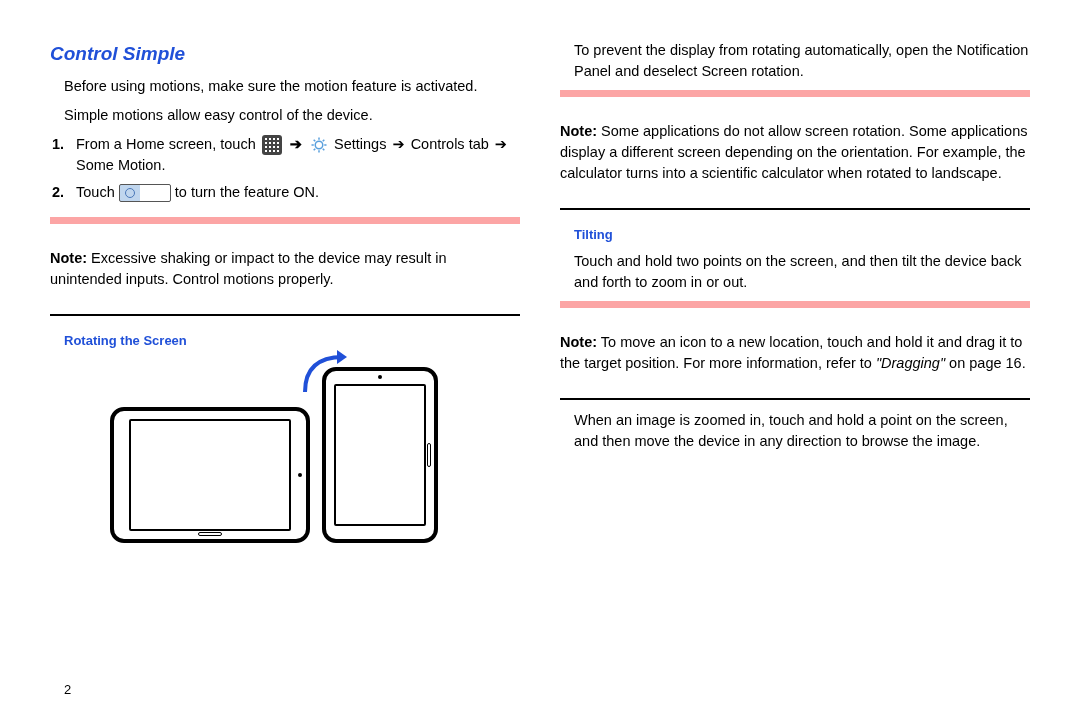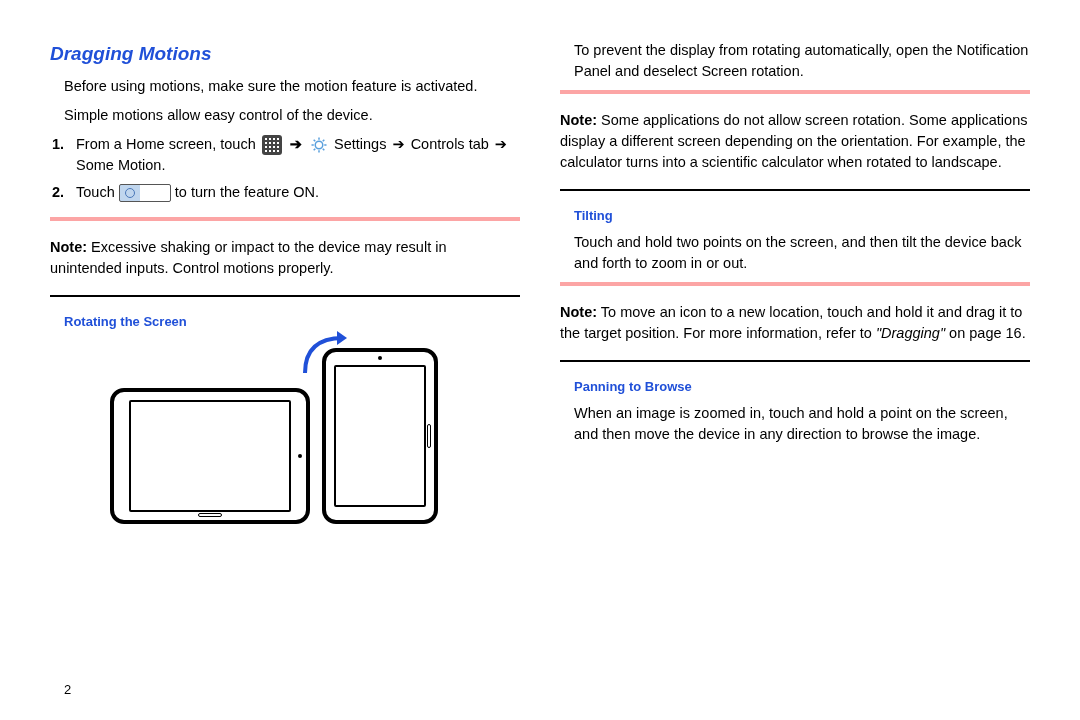--- a/index.html
+++ b/index.html
@@ -53,23 +53,23 @@
       position: relative;
       margin-bottom: 6px;
     }
     ol li .num {
       position: absolute;
       left: -24px;
       top: 0;
       font-weight: bold;
     }
     .note-block {
-      border-top: 4px solid #fca5a5;
+      border-top: 7px solid #fca5a5;
       border-bottom: 2px solid #000;
-      padding: 16px 0;
+      padding: 24px 0;
       margin-bottom: 10px;
     }
     .note-prefix {
       font-weight: bold;
     }
     .inline-icon {
       display: inline-block;
       vertical-align: middle;
       margin: 0 2px;
     }
@@ -223,21 +223,21 @@
     .tablet-portrait .cam-dot {
       top: 4px;
       left: 50%;
       transform: translateX(-50%);
     }
   </style>
 </head>
 <body>
 
 <div class="column">
-  <div class="h2">Dragging Motions</div>
+  <div class="h2">Control Simple</div>
   <div class="para indent">Before using motions, make sure the motion feature is activated.</div>
   <div class="para indent">Simple motions allow easy control of the device.</div>
 
   <ol>
     <li>
       <span class="num">1.</span>
       <span>From a Home screen, touch</span>
       <span class="inline-icon apps-icon"></span>
       <span class="arrow-sym">➔</span>
       <span class="inline-icon settings-icon">
@@ -297,15 +297,14 @@
     <span class="note-prefix">Note:</span><span> Some applications do not allow screen rotation. Some applications display a different screen depending on the orientation. For example, the calculator turns into a scientific calculator when rotated to landscape.</span>
   </div>
 
   <div class="h3 indent">Tilting</div>
   <div class="para indent">Touch and hold two points on the screen, and then tilt the device back and forth to zoom in or out.</div>
 
   <div class="note-block indent">
     <span class="note-prefix">Note:</span><span> To move an icon to a new location, touch and hold it and drag it to the target position. For more information, refer to </span><span class="italic-link">"Dragging"</span><span> on page 16.</span>
   </div>
 
-  <div class="h3 indent">Panning to Browse</div>
   <div class="para indent">When an image is zoomed in, touch and hold a point on the screen, and then move the device in any direction to browse the image.</div>
 </div>
 
 </body></html>

